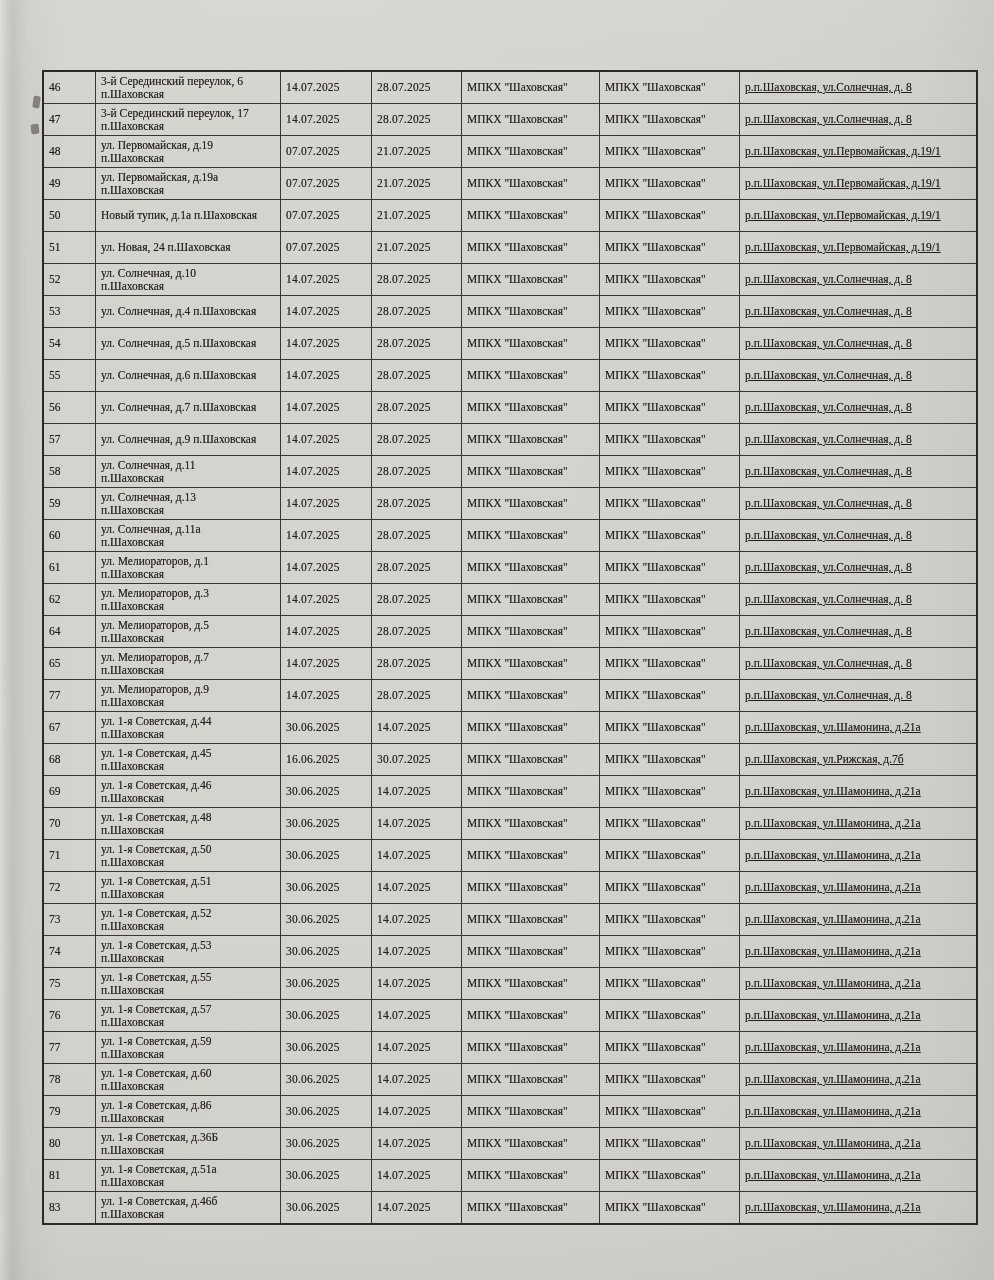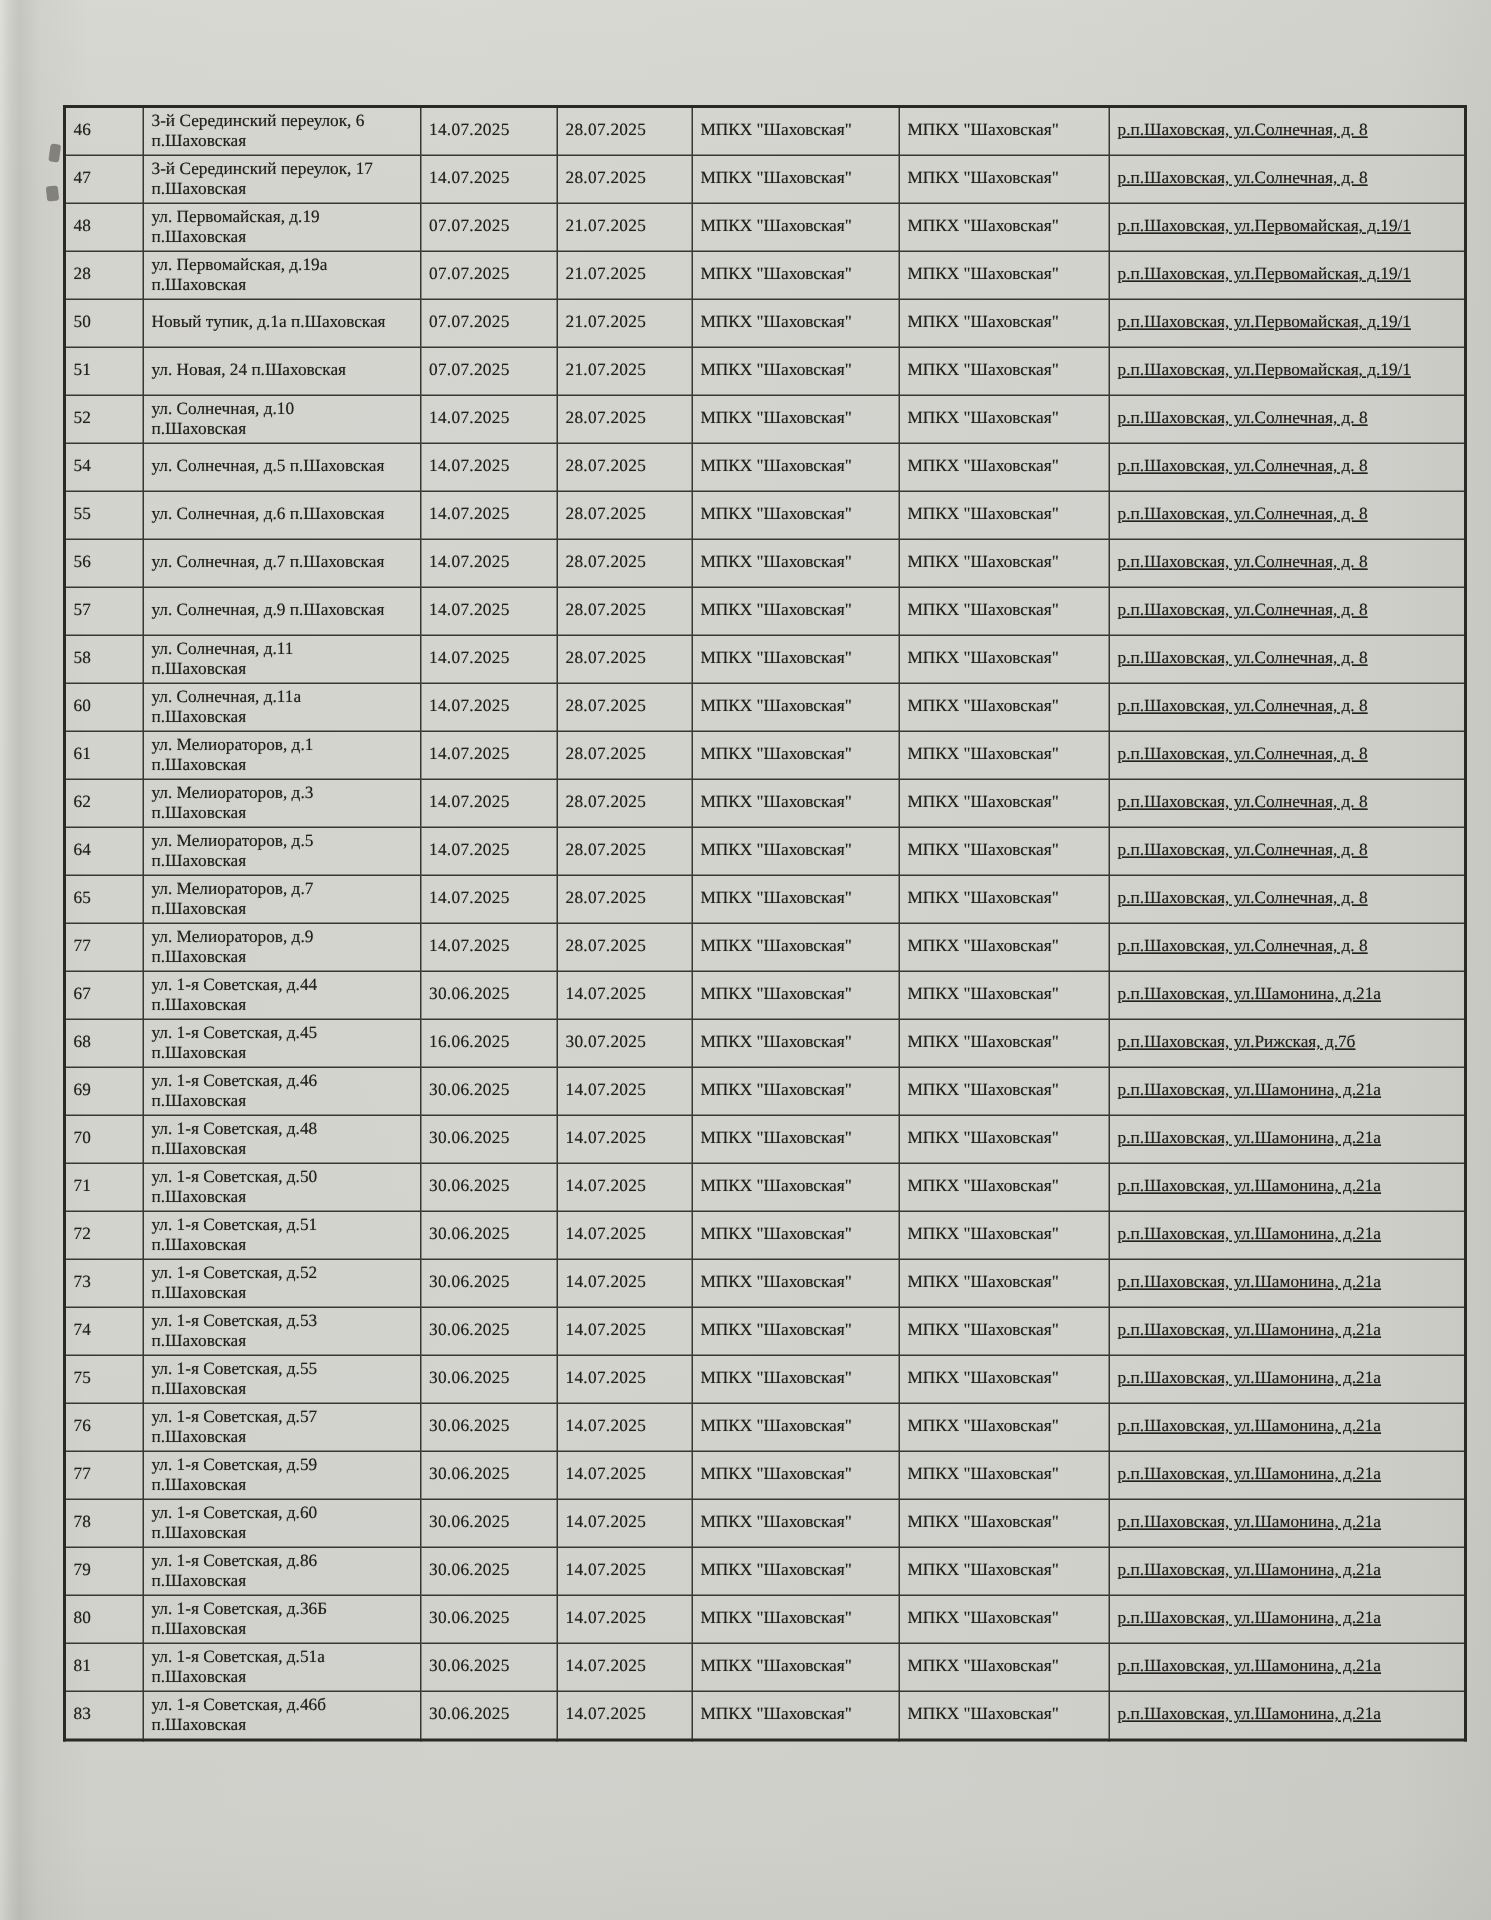--- a/index.html
+++ b/index.html
@@ -97,21 +97,21 @@
             <span class="l2">п.Шаховская</span>
           </td>
     <td class="c-date1">07.07.2025</td>
     <td class="c-date2">21.07.2025</td>
     <td class="c-org1">МПКХ "Шаховская"</td>
     <td class="c-org2">МПКХ "Шаховская"</td>
     <td class="c-dest">р.п.Шаховская, ул.Первомайская, д.19/1</td>
   </tr>
 
   <tr>
-    <td class="c-num">28</td>
+    <td class="c-num">49</td>
     <td class="c-addr">
             <span class="l1">ул. Первомайская, д.19а</span>
             <span class="l2">п.Шаховская</span>
           </td>
     <td class="c-date1">07.07.2025</td>
     <td class="c-date2">21.07.2025</td>
     <td class="c-org1">МПКХ "Шаховская"</td>
     <td class="c-org2">МПКХ "Шаховская"</td>
     <td class="c-dest">р.п.Шаховская, ул.Первомайская, д.19/1</td>
   </tr>
@@ -148,20 +148,32 @@
             <span class="l1">ул. Солнечная, д.10</span>
             <span class="l2">п.Шаховская</span>
           </td>
     <td class="c-date1">14.07.2025</td>
     <td class="c-date2">28.07.2025</td>
     <td class="c-org1">МПКХ "Шаховская"</td>
     <td class="c-org2">МПКХ "Шаховская"</td>
     <td class="c-dest">р.п.Шаховская, ул.Солнечная, д. 8</td>
   </tr>
 
+  <tr>
+    <td class="c-num">53</td>
+    <td class="c-addr">
+            <span class="l1">ул. Солнечная, д.4 п.Шаховская</span>
+            <span class="l2"></span>
+          </td>
+    <td class="c-date1">14.07.2025</td>
+    <td class="c-date2">28.07.2025</td>
+    <td class="c-org1">МПКХ "Шаховская"</td>
+    <td class="c-org2">МПКХ "Шаховская"</td>
+    <td class="c-dest">р.п.Шаховская, ул.Солнечная, д. 8</td>
+  </tr>
 
   <tr>
     <td class="c-num">54</td>
     <td class="c-addr">
             <span class="l1">ул. Солнечная, д.5 п.Шаховская</span>
             <span class="l2"></span>
           </td>
     <td class="c-date1">14.07.2025</td>
     <td class="c-date2">28.07.2025</td>
     <td class="c-org1">МПКХ "Шаховская"</td>
@@ -214,20 +226,32 @@
             <span class="l1">ул. Солнечная, д.11</span>
             <span class="l2">п.Шаховская</span>
           </td>
     <td class="c-date1">14.07.2025</td>
     <td class="c-date2">28.07.2025</td>
     <td class="c-org1">МПКХ "Шаховская"</td>
     <td class="c-org2">МПКХ "Шаховская"</td>
     <td class="c-dest">р.п.Шаховская, ул.Солнечная, д. 8</td>
   </tr>
 
+  <tr>
+    <td class="c-num">59</td>
+    <td class="c-addr">
+            <span class="l1">ул. Солнечная, д.13</span>
+            <span class="l2">п.Шаховская</span>
+          </td>
+    <td class="c-date1">14.07.2025</td>
+    <td class="c-date2">28.07.2025</td>
+    <td class="c-org1">МПКХ "Шаховская"</td>
+    <td class="c-org2">МПКХ "Шаховская"</td>
+    <td class="c-dest">р.п.Шаховская, ул.Солнечная, д. 8</td>
+  </tr>
 
   <tr>
     <td class="c-num">60</td>
     <td class="c-addr">
             <span class="l1">ул. Солнечная, д.11а</span>
             <span class="l2">п.Шаховская</span>
           </td>
     <td class="c-date1">14.07.2025</td>
     <td class="c-date2">28.07.2025</td>
     <td class="c-org1">МПКХ "Шаховская"</td>

